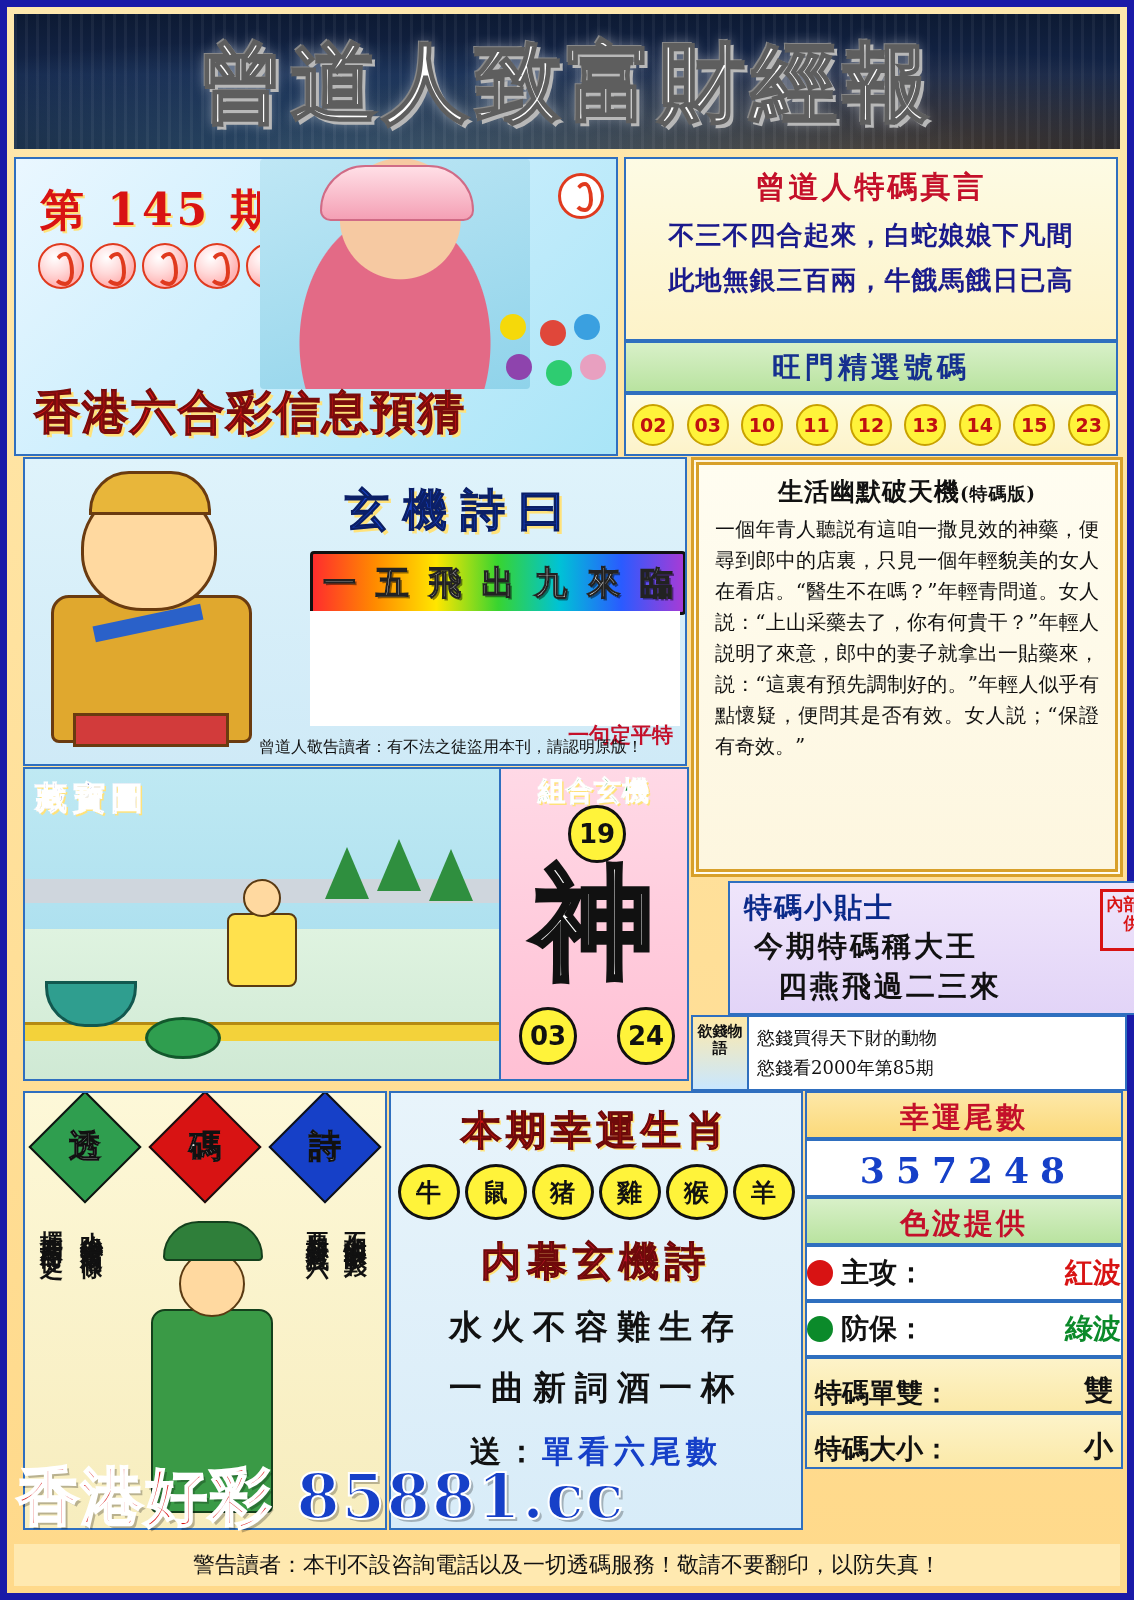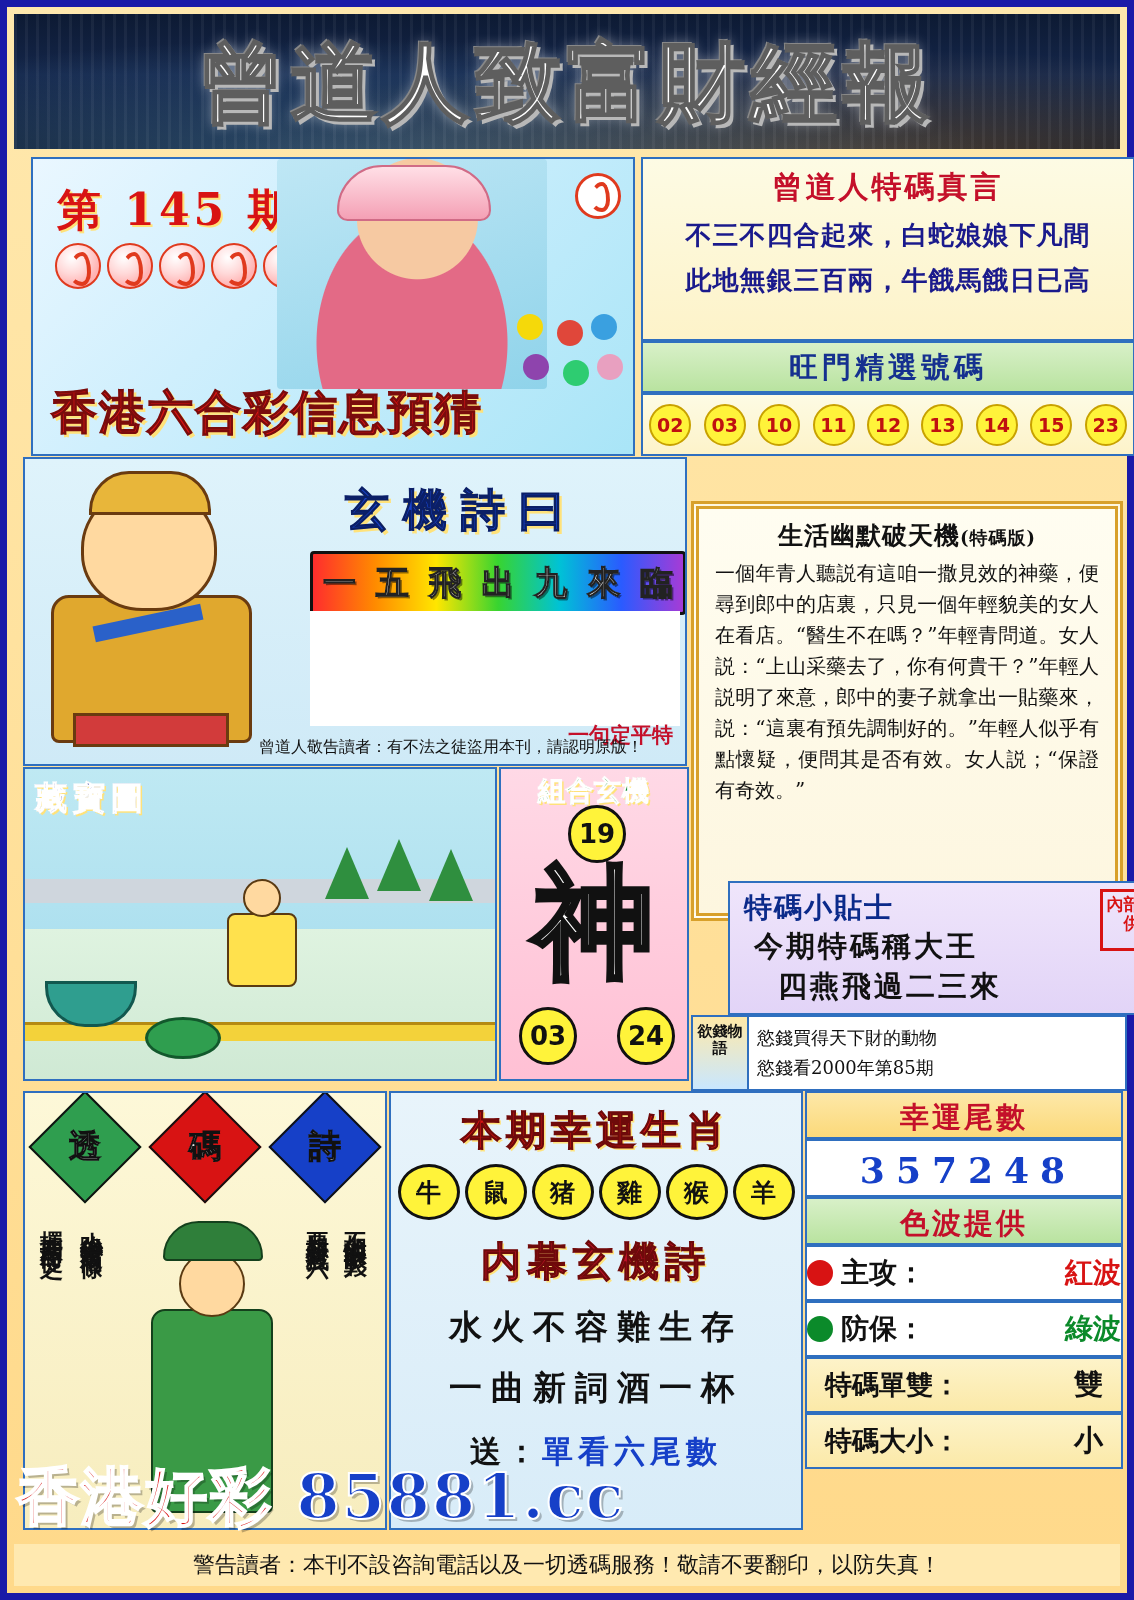--- a/index.html
+++ b/index.html
@@ -31,21 +31,21 @@
     position:relative;margin:0;line-height:135px;text-align:center;
     font-size:86px;font-weight:bold;letter-spacing:6px;
     font-family:"DejaVu Serif","Liberation Serif",serif;
     color:#fff;
     text-shadow:
       4px 4px 0 #b8b8b8, -2px -2px 0 #888,
       0 0 14px rgba(255,255,255,.55);
     -webkit-text-stroke:2px #5e5e5e;
   }
   
-  .band2{position:absolute;left:24px;top:150px;width:1100px;height:295px;}
+  .band2{position:absolute;left:7px;top:150px;width:1100px;height:295px;}
   .issue-box{
     position:absolute;left:0;top:0;width:600px;height:295px;
     background:linear-gradient(135deg,#eaf7ff 0%,#cfeffd 40%,#a9e5f7 100%);
     border:2px solid #2f6fbf;
     overflow:hidden;
   }
   .issue-no{
     position:absolute;left:24px;top:22px;font-size:44px;font-weight:bold;
     color:#d81313;font-family:"DejaVu Serif","Liberation Serif",serif;
     letter-spacing:4px;text-shadow:2px 2px 0 #ffe27a;
@@ -128,31 +128,31 @@
     font-family:"DejaVu Serif","Liberation Serif",serif;
     -webkit-text-stroke:1px #222;text-shadow:2px 2px 0 rgba(0,0,0,.45);}
   .poem-white{position:absolute;left:285px;top:152px;width:370px;height:115px;background:#fff;}
   .poem-tag{position:absolute;right:12px;top:262px;font-size:21px;color:#c4102a;font-weight:bold;
     font-family:"DejaVu Serif","Liberation Serif",serif;}
   .poem-warn{position:absolute;left:234px;bottom:6px;font-size:16px;color:#111;
     font-family:"DejaVu Serif","Liberation Serif",serif;}
   
   .humor-box{
     position:absolute;left:684px;top:450px;width:432px;height:420px;
-    background:linear-gradient(#fffdf1,#fdf6df);border:8px double #d8a02a;box-sizing:border-box;margin-top:44px;
+    background:linear-gradient(#fffdf1,#fdf6df);border:8px double #d8a02a;box-sizing:border-box;
   }
   .humor-title{text-align:center;font-size:25px;font-weight:bold;color:#111;margin:10px 0 6px;
     font-family:"DejaVu Serif","Liberation Serif",serif;letter-spacing:1px;}
   .humor-title em{font-style:normal;font-size:18px;}
   .humor-text{font-size:20px;line-height:31px;color:#111;padding:0 16px;text-align:justify;
     font-family:"DejaVu Serif","Liberation Serif",serif;}
   
   .treasure{
     position:absolute;left:16px;top:760px;width:470px;height:310px;
-    background:linear-gradient(#bfe9f3,#9fd9ec);border:2px solid #2f6fbf;overflow:hidden;
+    background:linear-gradient(#bfe9f3,#9fd9ec);border:2px solid #2f6fbf;overflow:hidden;padding-left:21px;
   }
   .tr-label{position:absolute;left:10px;top:8px;font-size:32px;font-weight:bold;letter-spacing:6px;
     font-family:"DejaVu Serif","Liberation Serif",serif;color:#1a1a8c;
     -webkit-text-stroke:1px #fff;text-shadow:2px 2px 0 #ffe27a;}
   .tr-ground{position:absolute;left:0;bottom:0;width:100%;height:150px;background:linear-gradient(#dff3e0,#cfe9d4);}
   .tr-wall{position:absolute;left:0;top:110px;width:100%;height:24px;background:#cfd6dd;}
   .tr-rail{position:absolute;left:0;bottom:38px;width:100%;height:16px;background:#f3d23a;border-top:3px solid #b58a12;}
   .tr-tree{position:absolute;width:0;height:0;border-left:22px solid transparent;border-right:22px solid transparent;border-bottom:52px solid #2f8f3f;}
   .tr-man{position:absolute;left:190px;top:110px;width:90px;height:130px;}
   .tr-man .h{position:absolute;left:28px;top:0;width:34px;height:34px;border-radius:50%;background:#ffd9a0;border:2px solid #5a3a12;}
@@ -239,21 +239,21 @@
     font-size:29px;font-weight:bold;color:#c4102a;font-family:"DejaVu Serif","Liberation Serif",serif;letter-spacing:3px;}
   .r-lucky-v{height:58px;background:#fff;text-align:center;line-height:58px;
     font-size:36px;font-weight:bold;color:#1640c8;letter-spacing:11px;
     font-family:"DejaVu Serif","Liberation Serif",serif;padding-left:8px;}
   .r-wave-t{height:48px;background:linear-gradient(#d8f0c8,#b9e3a0);text-align:center;line-height:48px;
     font-size:29px;font-weight:bold;color:#c4102a;font-family:"DejaVu Serif","Liberation Serif",serif;letter-spacing:3px;}
   .r-row{height:56px;background:#fff;display:flex;align-items:center;padding:0 0;box-sizing:border-box;}
   .r-dot{width:26px;height:26px;border-radius:50%;margin-right:8px;flex:0 0 auto;}
   .r-row .lab{font-size:28px;font-weight:bold;color:#111;font-family:"DejaVu Serif","Liberation Serif",serif;}
   .r-row .val{margin-left:auto;font-size:28px;font-weight:bold;font-family:"DejaVu Serif","Liberation Serif",serif;}
-  .r-row2{height:56px;background:linear-gradient(#fdf3c9,#fbe9a8);display:flex;align-items:center;padding:0 18px;box-sizing:border-box;}
+  .r-row2{height:56px;background:linear-gradient(#fdf3c9,#fbe9a8);display:flex;align-items:flex-end;padding:0 8px;box-sizing:border-box;}
   .r-row2 .lab{font-size:27px;font-weight:bold;color:#111;font-family:"DejaVu Serif","Liberation Serif",serif;}
   .r-row2 .val{margin-left:auto;font-size:29px;font-weight:bold;color:#111;font-family:"DejaVu Serif","Liberation Serif",serif;}
   
   .watermark{
     position:absolute;left:10px;bottom:54px;font-size:62px;font-weight:bold;letter-spacing:2px;
     font-family:"DejaVu Serif","Liberation Serif",serif;color:#d81313;
     -webkit-text-stroke:2px #fff;text-shadow:3px 3px 0 rgba(0,0,0,.25);
     white-space:nowrap;
   }
   .watermark b{color:#1640c8;}

